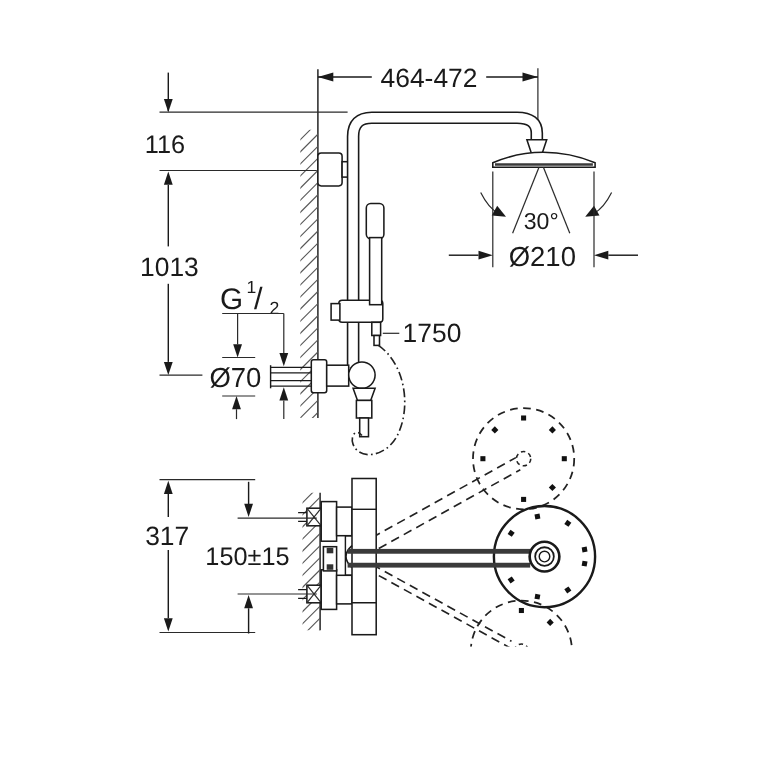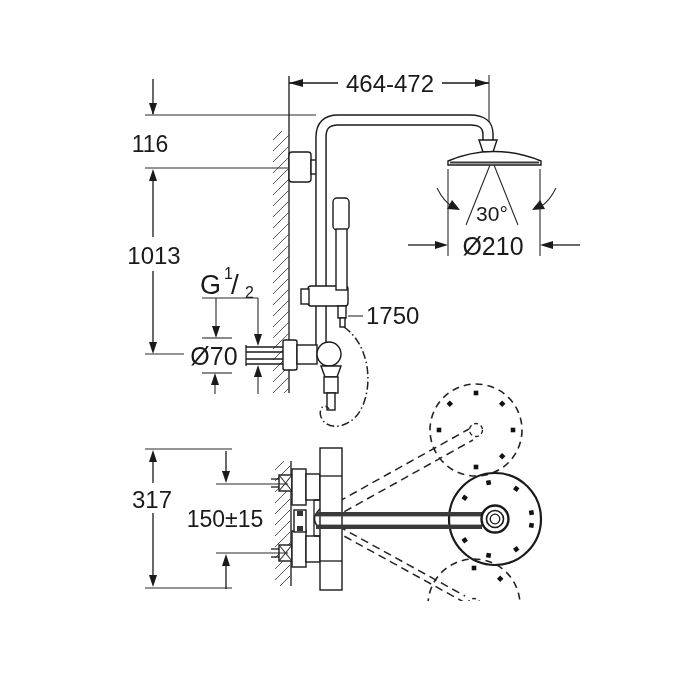--- a/index.html
+++ b/index.html
@@ -1,16 +1,16 @@
 <!DOCTYPE html>
 <html><head>
 <meta charset="utf-8">
 <style>
   html,body{margin:0;padding:0;background:#fff;}
-  #canvas{width:700px;height:588px;background:#ffffff;position:relative;overflow:hidden;margin-top:13px;}
+  #canvas{width:700px;height:588px;background:#ffffff;position:relative;overflow:hidden;}
   svg{display:block;}
   text{font-family:"Liberation Sans","DejaVu Sans",sans-serif;fill:#1a1a1a;}
   .ln{stroke:#1a1a1a;stroke-width:1.3;fill:none;}
   .thin{stroke:#2a2a2a;stroke-width:1.1;fill:none;}
   .part{stroke:#1a1a1a;stroke-width:1.4;fill:#ffffff;}
   .arrow{fill:#1a1a1a;stroke:none;}
   .dash{stroke:#222;stroke-width:1.6;fill:none;stroke-dasharray:7 5;}
   .dashthin{stroke:#222;stroke-width:1.5;fill:none;stroke-dasharray:8 5;}
 </style>
 </head>

